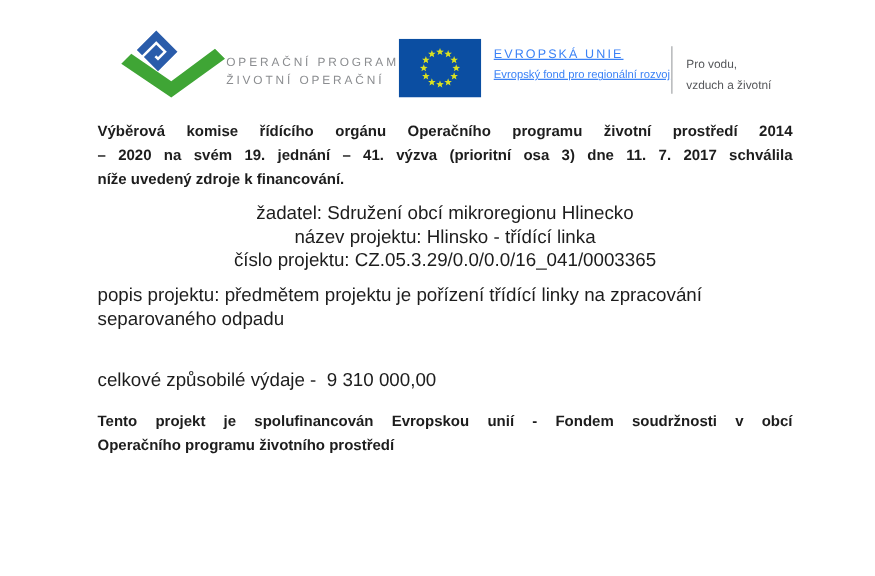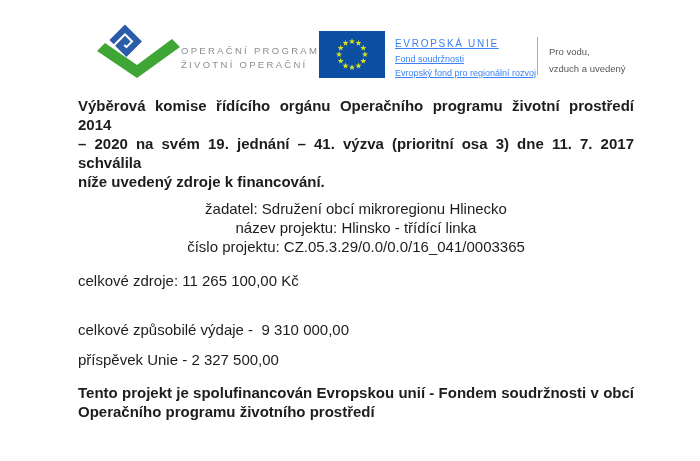--- a/index.html
+++ b/index.html
@@ -29,21 +29,21 @@
   }
 
   
   .content{
     position:absolute;left:78px;top:96px;width:556px;
     font-size:15px;line-height:19px;
   }
   .ln{white-space:pre-wrap;}
   .just{text-align:justify;text-align-last:justify;}
   .bold{font-weight:bold;}
-  .bold .ln{font-size:15px;}
+  .bold .ln{font-size:12px;}
   .details{margin-top:8px;text-align:center;}
   .popis{margin-top:9px;}
   .zdroje{margin-top:15px;}
   .vydaje{margin-top:30px;}
   .prispevek{margin-top:11px;}
   .footer-para{margin-top:14px;}
 </style>
 </head>
 <body>
 
@@ -77,51 +77,52 @@
       <use href="#star" transform="translate(26.5,34.8)"></use>
       <use href="#star" transform="translate(21.7,30)"></use>
       <use href="#star" transform="translate(20,23.5)"></use>
       <use href="#star" transform="translate(21.7,17)"></use>
       <use href="#star" transform="translate(26.5,12.2)"></use>
     </g>
   </svg>
 
   <div class="eu-text">
     <div class="eu-line1">EVROPSKÁ UNIE</div>
-    <div class="eu-line2">Fond soudržnosti</div>
     <div class="eu-line2">Evropský fond pro regionální rozvoj</div>
   </div>
 
   <div class="hdr-divider"></div>
 
   <div class="motto">
     <div>Pro vodu,</div>
-    <div>vzduch a uvedený</div>
+    <div>vzduch a životní</div>
   </div>
 
   <main class="content">
 
     <div class="para bold">
       <div class="ln just">Výběrová komise řídícího orgánu Operačního programu životní prostředí 2014</div>
       <div class="ln just">– 2020 na svém 19. jednání – 41. výzva (prioritní osa 3) dne 11. 7. 2017 schválila</div>
       <div class="ln">níže uvedený zdroje k financování.</div>
     </div>
 
     <div class="details">
       <div class="ln">žadatel: Sdružení obcí mikroregionu Hlinecko</div>
       <div class="ln">název projektu: Hlinsko - třídící linka</div>
       <div class="ln">číslo projektu: CZ.05.3.29/0.0/0.0/16_041/0003365</div>
     </div>
 
+    <div class="popis">
+      <div class="ln">popis projektu: předmětem projektu je pořízení třídící linky na zpracování</div>
+      <div class="ln">separovaného odpadu</div>
+    </div>
 
-    <div class="zdroje ln">celkové zdroje: 11 265 100,00 Kč</div>
 
     <div class="vydaje ln">celkové způsobilé výdaje -  9 310 000,00</div>
 
-    <div class="prispevek ln">příspěvek Unie - 2 327 500,00</div>
 
     <div class="footer-para bold">
       <div class="ln just">Tento projekt je spolufinancován Evropskou unií - Fondem soudržnosti v obcí</div>
       <div class="ln">Operačního programu životního prostředí</div>
     </div>
 
   </main>
 </div>
 
 </body></html>

